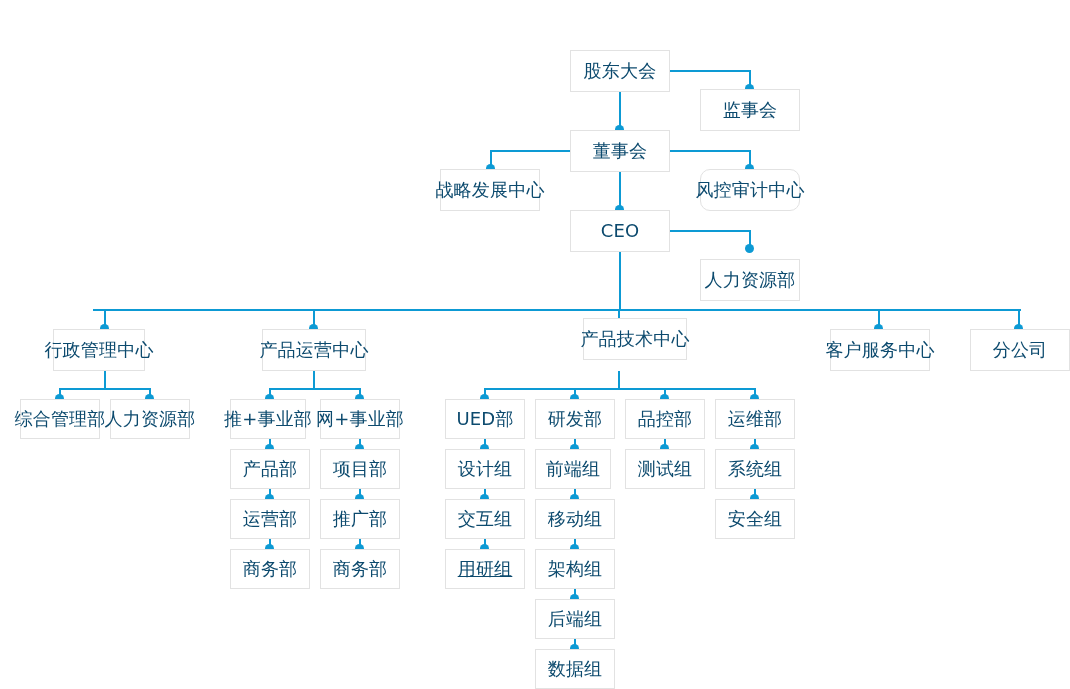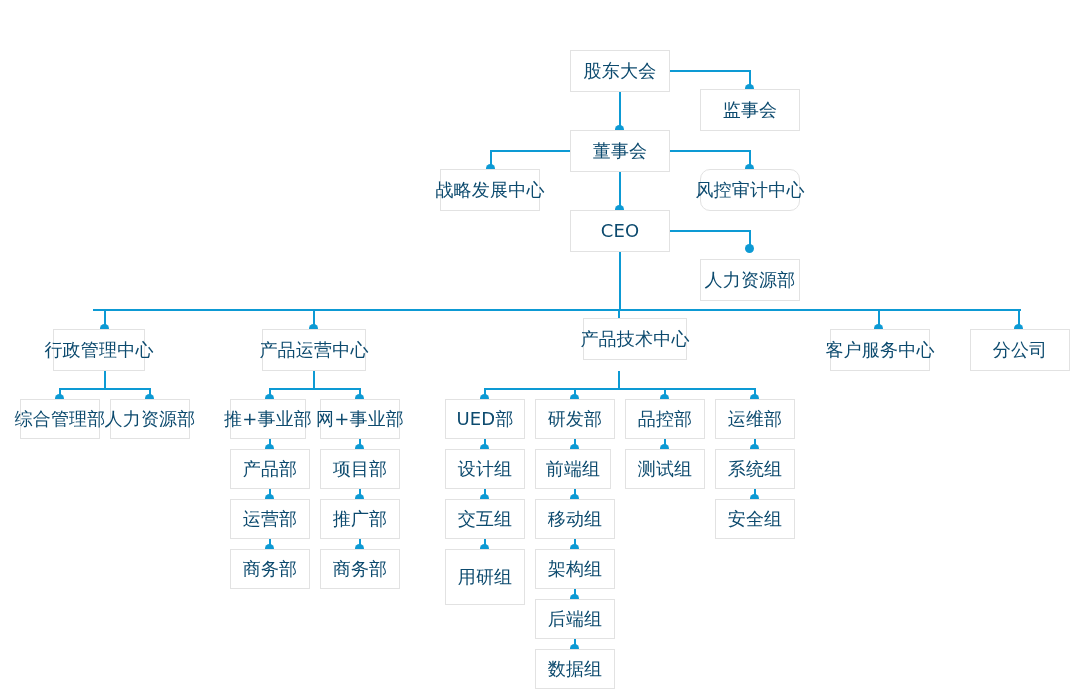--- a/index.html
+++ b/index.html
@@ -160,21 +160,21 @@
 
   <div class="node" style="left:445px; top:399px; width:80px; height:40px;">UED部</div>
   <div class="conn v" style="left:484px; top:439px; height:10px;"></div>
   <div class="dot" style="left:480px; top:444px;"></div>
   <div class="node" style="left:445px; top:449px; width:80px; height:40px;">设计组</div>
   <div class="conn v" style="left:484px; top:489px; height:10px;"></div>
   <div class="dot" style="left:480px; top:494px;"></div>
   <div class="node" style="left:445px; top:499px; width:80px; height:40px;">交互组</div>
   <div class="conn v" style="left:484px; top:539px; height:10px;"></div>
   <div class="dot" style="left:480px; top:544px;"></div>
-  <div class="node" style="left:445px; top:549px; width:80px; height:56px;">用研组</div>
+  <div class="node" style="left:445px; top:549px; width:80px; height:40px;text-decoration:underline;">用研组</div>
 
   <div class="node" style="left:535px; top:399px; width:80px; height:40px;">研发部</div>
   <div class="conn v" style="left:574px; top:439px; height:10px;"></div>
   <div class="dot" style="left:570px; top:444px;"></div>
   <div class="node" style="left:535px; top:449px; width:76px; height:40px;">前端组</div>
   <div class="conn v" style="left:574px; top:489px; height:10px;"></div>
   <div class="dot" style="left:570px; top:494px;"></div>
   <div class="node" style="left:535px; top:499px; width:80px; height:40px;">移动组</div>
   <div class="conn v" style="left:574px; top:539px; height:10px;"></div>
   <div class="dot" style="left:570px; top:544px;"></div>

